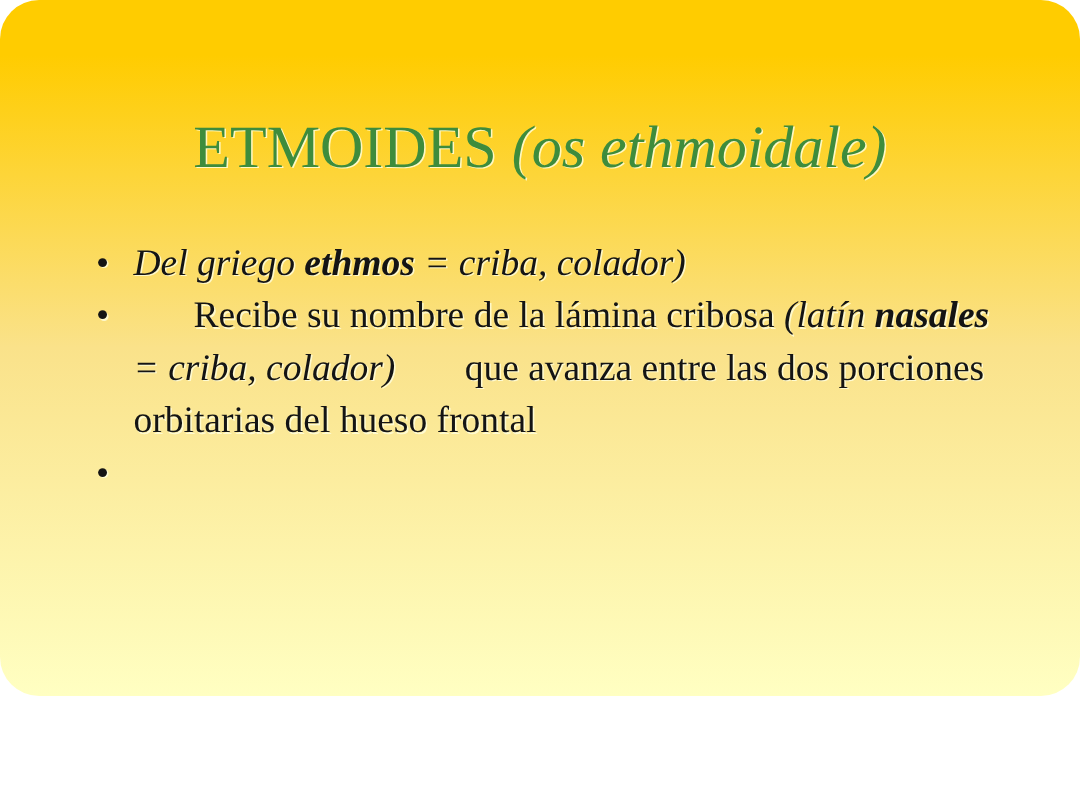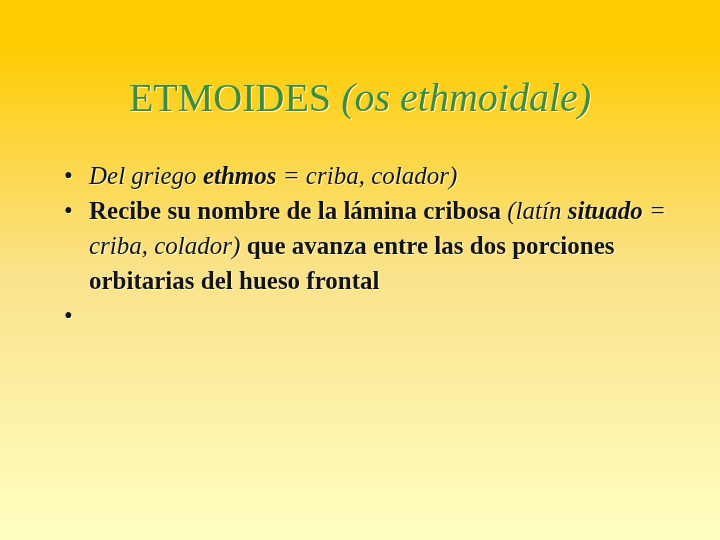--- a/index.html
+++ b/index.html
@@ -9,33 +9,34 @@
   body {
     width: 720px;
     height: 540px;
     overflow: hidden;
     font-family: "Liberation Serif", "DejaVu Serif", serif;
   }
 
   .slide {
     position: relative;
     width: 720px;
-    height: 540px;
+    height: 464px;
     box-sizing: border-box;
     background: linear-gradient(to bottom,
         #FFCC00 0%,
         #FFCE06 8%,
         #FDD534 22%,
         #FBDD62 38%,
         #FAE28A 50%,
         #FBEBA6 64%,
         #FDF3BE 78%,
         #FEF9CF 90%,
         #FFFFC2 100%);
     overflow: hidden;
+    border-radius: 26px;
   }
 
   
   .slide-title {
     position: absolute;
     left: 0;
     top: 74px;
     width: 720px;
     text-align: center;
     font-size: 40px;
@@ -79,41 +80,41 @@
     line-height: 35px;
     color: #141414;
     text-align: left;
   }
   .li-text {
     display: inline;
     text-align: right;
   }
   .it { font-style: italic; }
   .bi { font-style: italic; font-weight: bold; }
-  .rg { font-style: normal; font-weight: bold; }
+  .rg { font-style: normal; font-weight: normal; margin-left: 40px; }
 </style>
 </head>
 <body>
 
 <div class="slide" style="background: linear-gradient(rgb(255, 204, 0) 0%, rgb(255, 204, 0) 8%, rgb(250, 226, 138) 50%, rgb(255, 255, 194) 100%);">
 
   <div class="slide-title" style="color: rgb(62, 140, 60);">
     <span class="title-main">ETMOIDES</span><span class="title-spacer"> </span><span class="title-latin">(os ethmoidale)</span>
   </div>
 
   <ul class="body-list" style="color: rgb(20, 20, 20);">
 
     <li>
       <span class="bullet-marker">•</span>
       <span class="li-text"><span class="it">Del griego </span><span class="bi">ethmos</span><span class="it"> = criba, colador)</span></span>
     </li>
 
     <li>
       <span class="bullet-marker">•</span>
-      <span class="li-text"><span class="rg">Recibe su nombre de la lámina cribosa </span><span class="it">(latín </span><span class="bi">situado</span><span class="it"> = criba, colador)</span><span class="rg"> que avanza entre las dos porciones orbitarias del hueso frontal</span></span>
+      <span class="li-text"><span class="rg">Recibe su nombre de la lámina cribosa </span><span class="it">(latín </span><span class="bi">nasales</span><span class="it"> = criba, colador)</span><span class="rg"> que avanza entre las dos porciones orbitarias del hueso frontal</span></span>
     </li>
 
     <li>
       <span class="bullet-marker">•</span>
     </li>
 
   </ul>
 
 </div>
 

